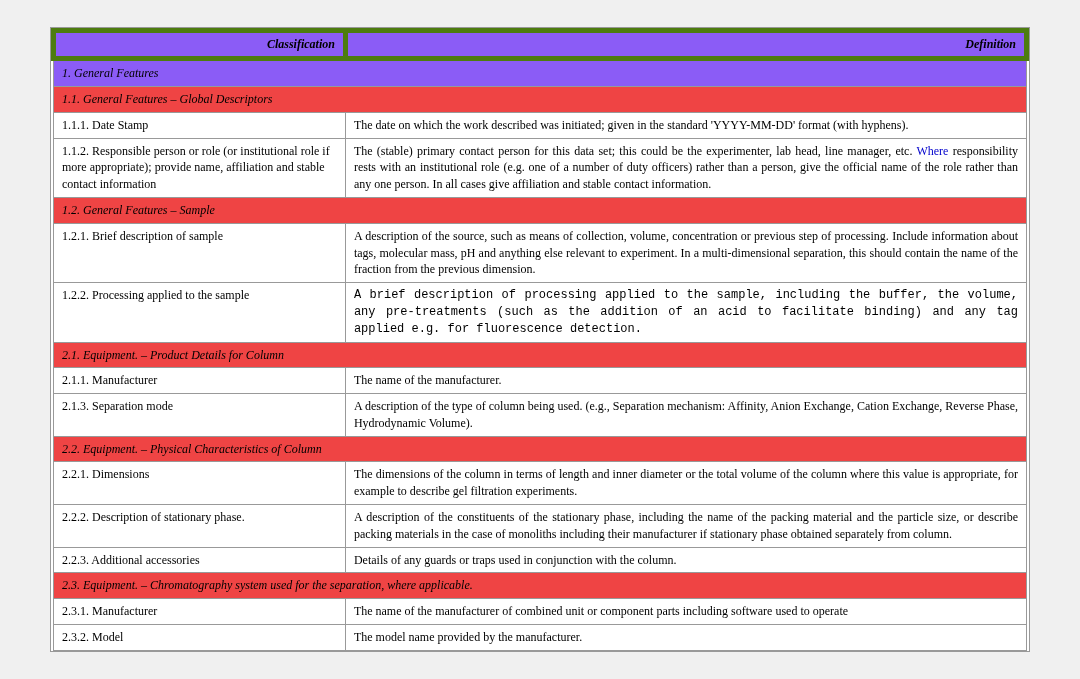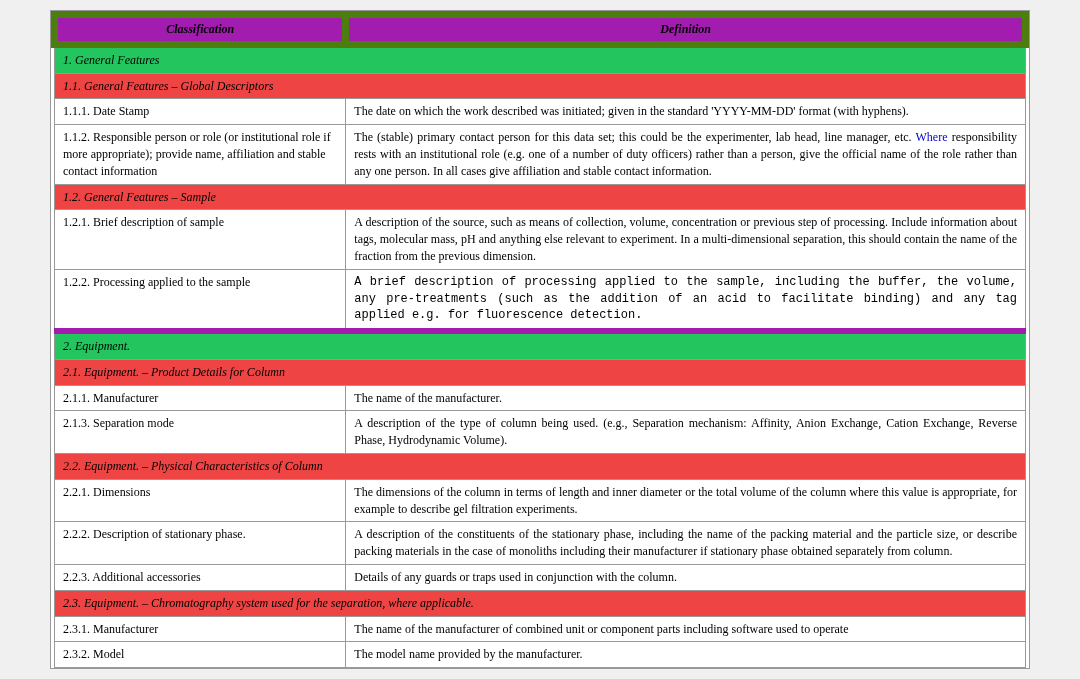--- a/index.html
+++ b/index.html
@@ -17,42 +17,42 @@
       width: 980px;
       font-size: 12px;
     }
     table {
       width: 100%;
       border-collapse: collapse;
     }
     th {
       font-style: italic;
       font-weight: bold;
-      border: 7px solid #4d7c0f;
+      border: 5px solid #4d7c0f;
       padding: 4px 8px;
-      text-align: center;
-      background: #a21caf;
+      text-align: right;
+      background: #8b5cf6;
     }
     td {
       border: 1px solid #999;
       padding: 4px 8px;
       vertical-align: top;
       line-height: 1.4;
     }
     .col-classification {
       width: 30%;
     }
     .col-definition {
       width: 70%;
     }
     .section-header td {
       font-style: italic;
       font-weight: normal;
-      background: #22c55e;
-      border-top: 6px solid #a21caf;
+      background: #8b5cf6;
+      border-top: 1px solid #a21caf;
     }
     .sub-section-header td {
       font-style: italic;
       font-weight: normal;
       background: #ef4444;
     }
     .numbered-row td:first-child {
       font-weight: normal;
     }
   </style>
@@ -86,23 +86,20 @@
           <td colspan="2" style="font-style: italic;">1.2.  General Features – Sample</td>
         </tr>
         <tr class="numbered-row">
           <td>1.2.1. Brief description of sample</td>
           <td style="text-align: justify;">A description of the source, such as means of collection, volume, concentration or previous step of processing. Include information about tags, molecular mass, pH and anything else relevant to experiment. In a multi-dimensional separation, this should contain the name of the fraction from the previous dimension.</td>
         </tr>
         <tr class="numbered-row">
           <td>1.2.2. Processing applied to the sample</td>
           <td style="text-align: justify; font-family: Liberation Mono, monospace;">A brief description of processing applied to the sample, including the buffer, the volume, any pre-treatments (such as the addition of an acid to facilitate binding) and any tag applied e.g. for fluorescence detection.</td>
         </tr>
-        <tr class="section-header">
-          <td colspan="2" style="font-style: italic;">2. Equipment.</td>
-        </tr>
         <tr class="sub-section-header">
           <td colspan="2" style="font-style: italic;">2.1. Equipment. – Product Details for Column</td>
         </tr>
         <tr class="numbered-row">
           <td>2.1.1. Manufacturer</td>
           <td style="text-align: justify;">The name of the manufacturer.</td>
         </tr>
         <tr class="numbered-row">
           <td>2.1.3. Separation mode</td>
           <td style="text-align: justify;">A description of the type of column being used. (e.g., Separation mechanism: Affinity, Anion Exchange, Cation Exchange, Reverse Phase, Hydrodynamic Volume).</td>

